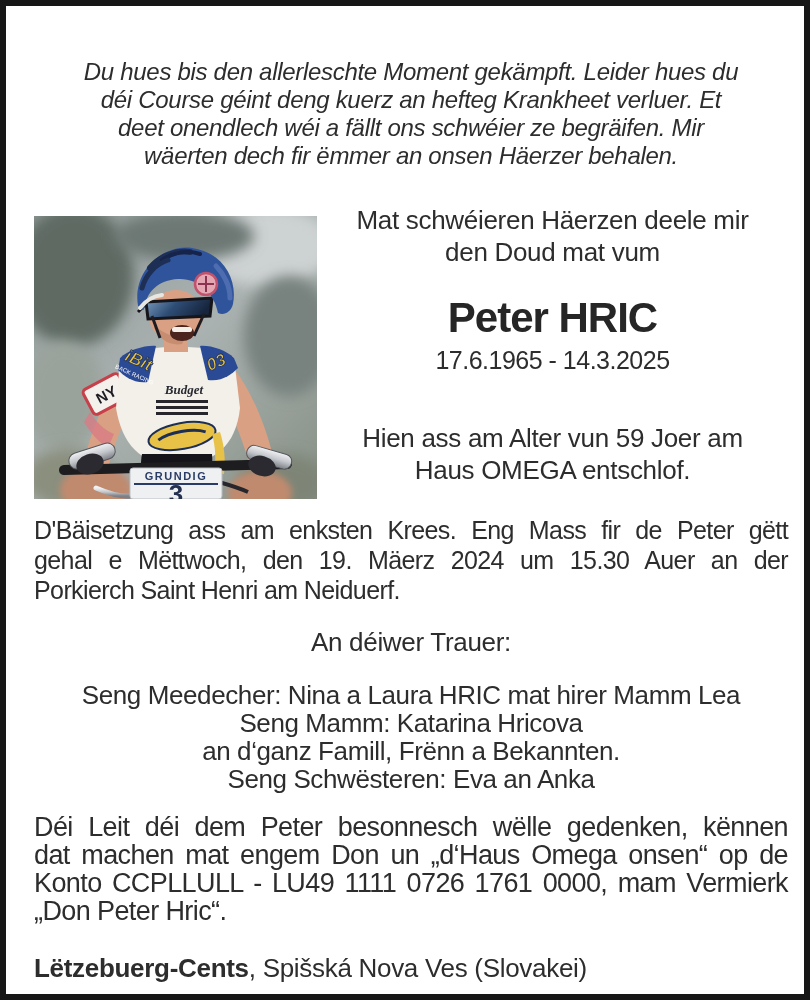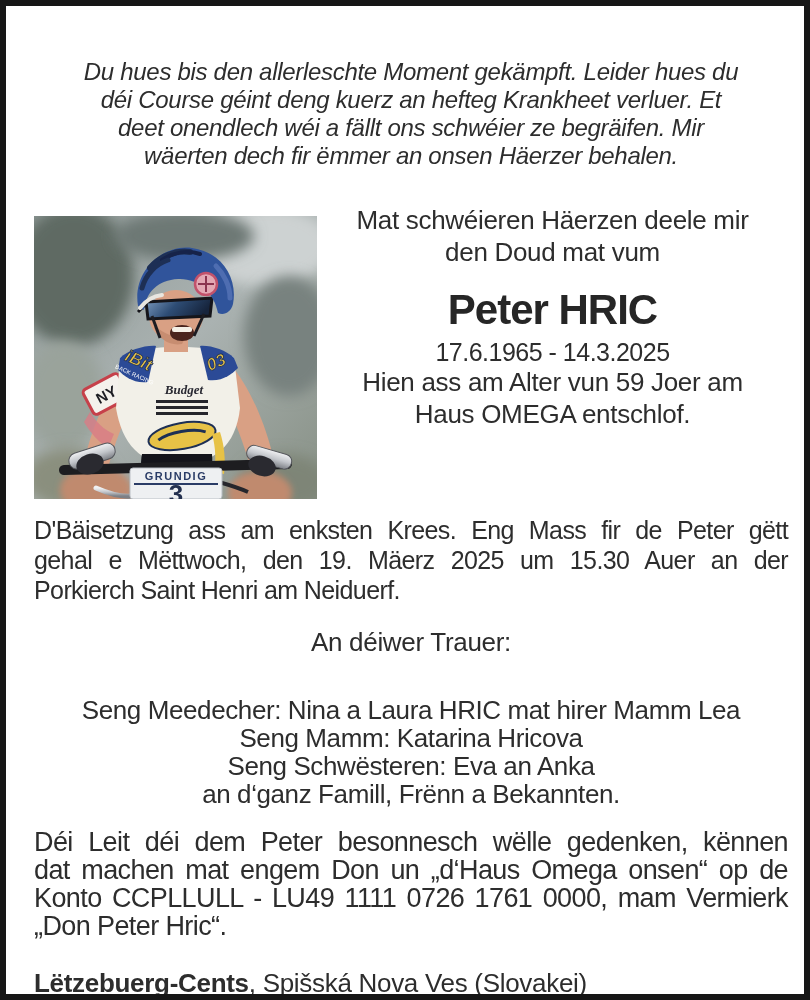--- a/index.html
+++ b/index.html
@@ -21,34 +21,34 @@
     font-size: 24px;
     line-height: 28px;
     letter-spacing: -0.3px;
   }
   .main-row { display: flex; margin-top: 34px; }
   .photo-wrap { flex: none; width: 283px; }
   .photo { margin-top: 12px; width: 283px; height: 283px; display: block; }
   .right-col { flex: 1; text-align: center; }
   .lead { font-size: 26px; line-height: 32px; letter-spacing: -0.3px; }
   .name {
-    margin-top: 18px;
+    margin-top: 26px;
     font-size: 42px;
     line-height: 48px;
     font-weight: bold;
     letter-spacing: -1px;
     color: #262626;
   }
   .dates { margin-top: 4px; font-size: 25px; line-height: 28px; letter-spacing: -0.5px; }
-  .death { font-size: 26px; line-height: 32px; letter-spacing: -0.3px; }
+  .death { margin-top: 48px; font-size: 26px; line-height: 32px; letter-spacing: -0.3px; }
   .para { margin-top: 16px; font-size: 25px; line-height: 30px; letter-spacing: -0.6px; }
   .jline { text-align: justify; text-align-last: justify; }
   .jline-last { text-align: left; }
   .trauer-heading { margin-top: 22px; text-align: center; font-size: 26px; line-height: 30px; letter-spacing: -0.3px; }
-  .mourners { margin-top: 39px; text-align: center; font-size: 26px; line-height: 28px; letter-spacing: -0.4px; }
+  .mourners { margin-top: 24px; text-align: center; font-size: 26px; line-height: 28px; letter-spacing: -0.4px; }
   .donation { margin-top: 20px; font-size: 27px; line-height: 28px; letter-spacing: -0.6px; }
   .footer { margin-top: 28px; font-size: 26px; line-height: 30px; letter-spacing: -0.3px; text-align: left; }
   .footer .bold { font-weight: bold; }
 </style>
 </head>
 <body>
 
 <div class="page">
 
   <div class="intro">
@@ -188,31 +188,31 @@
       <div class="dates">17.6.1965 - 14.3.2025</div>
       <div class="death">
         <div>Hien ass am Alter vun 59 Joer am</div>
         <div>Haus OMEGA entschlof.</div>
       </div>
     </div>
   </div>
 
   <div class="para">
     <div class="jline">D'Bäisetzung ass am enksten Krees. Eng Mass fir de Peter gëtt</div>
-    <div class="jline">gehal e Mëttwoch, den 19. Mäerz 2025 um 15.30 Auer an der</div>
+    <div class="jline">gehal e Mëttwoch, den 19. Mäerz 2024 um 15.30 Auer an der</div>
     <div class="jline-last">Porkierch Saint Henri am Neiduerf.</div>
   </div>
 
   <div class="trauer-heading">An déiwer Trauer:</div>
 
   <div class="mourners">
     <div>Seng Meedecher: Nina a Laura HRIC mat hirer Mamm Lea</div>
     <div>Seng Mamm: Katarina Hricova</div>
+    <div>an d‘ganz Famill, Frënn a Bekannten.</div>
     <div>Seng Schwësteren: Eva an Anka</div>
-    <div>an d‘ganz Famill, Frënn a Bekannten.</div>
   </div>
 
   <div class="para donation">
     <div class="jline">Déi Leit déi dem Peter besonnesch wëlle gedenken, kënnen</div>
     <div class="jline">dat machen mat engem Don un „d‘Haus Omega onsen“ op de</div>
     <div class="jline">Konto CCPLLULL - LU49 1111 0726 1761 0000, mam Vermierk</div>
     <div class="jline-last">„Don Peter Hric“.</div>
   </div>
 
   <div class="footer">

